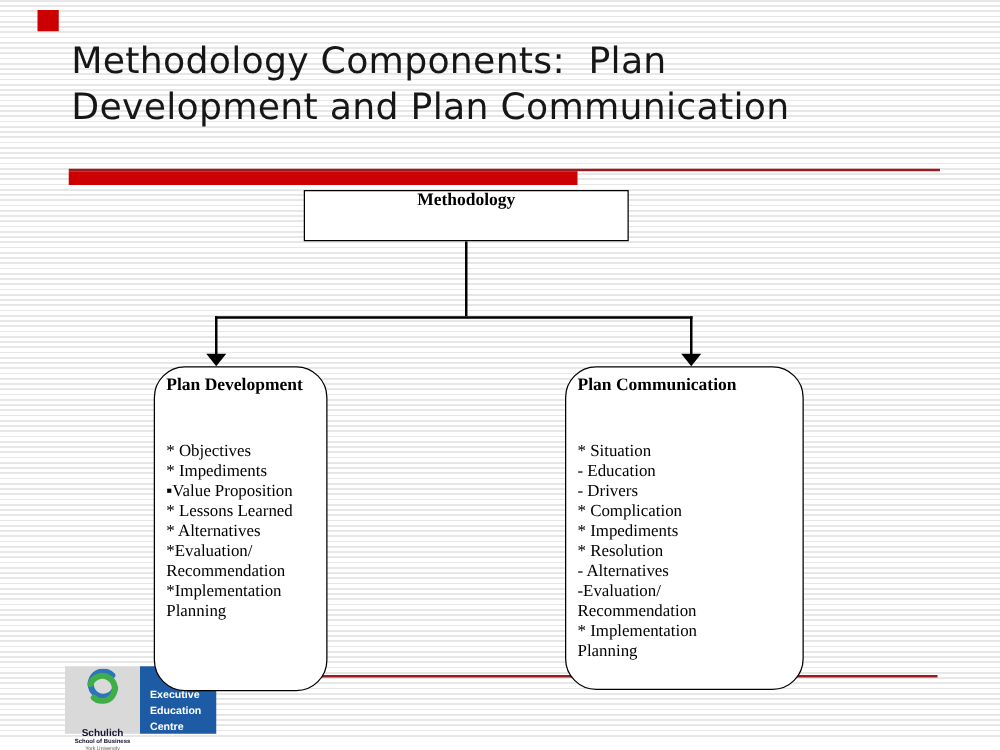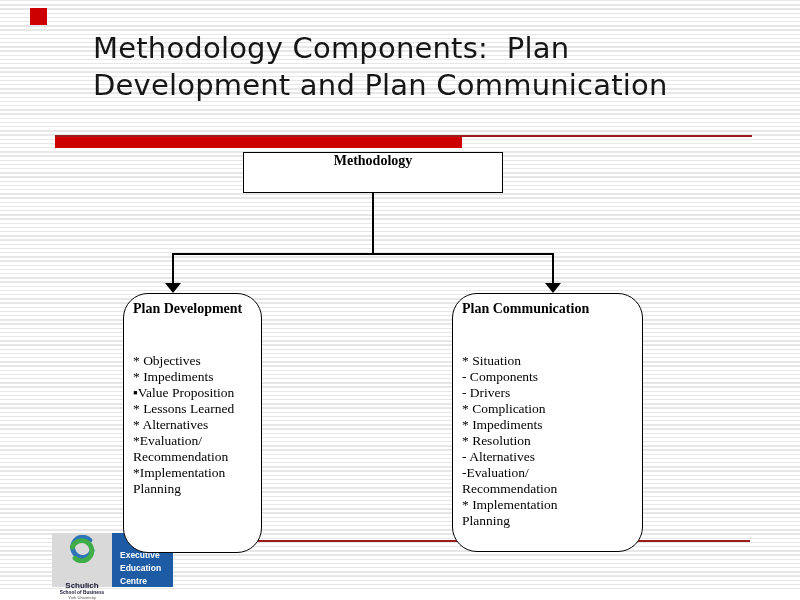--- a/index.html
+++ b/index.html
@@ -8,21 +8,21 @@
     background:repeating-linear-gradient(to bottom,#e7e7e7 0 1.4px,#ffffff 1.4px 4.2px);
     font-family:"Liberation Sans",sans-serif;
   }
   .bottom-white{position:absolute;left:0;top:591px;width:800px;height:9px;background:#fff;}
   .red-square{position:absolute;left:30px;top:8px;width:17px;height:17px;background:#cc0000;}
   .slide-title{
     position:absolute;left:57px;top:30px;width:700px;
     font-family:"DejaVu Sans",sans-serif;font-size:29px;line-height:37px;
     color:#161616;letter-spacing:0.2px;
   }
-  .slide-title .t-line{white-space:pre;margin-left:36px;}
+  .slide-title .t-line{white-space:pre;}
   .rule-top{position:absolute;left:55px;top:135px;width:697px;height:2px;background:#9b1b1e;}
   .red-bar{position:absolute;left:55px;top:137px;width:407px;height:11px;background:#cc0000;}
 
   .node{position:absolute;background:#fff;border:1.5px solid #000;box-sizing:border-box;z-index:2;}
   .root-node{
     left:243px;top:152px;width:260px;height:41px;
     display:flex;align-items:flex-start;justify-content:center;
     font-family:"Liberation Serif",serif;font-weight:bold;font-size:14px;color:#000;
   }
   .cline{position:absolute;background:#000;z-index:1;}
@@ -94,21 +94,21 @@
         <div>Recommendation</div>
         <div>*Implementation</div>
         <div>Planning</div>
       </div>
   </div>
 
   <div class="node content-box right-box">
     <div class="box-title">Plan Communication</div>
     <div class="box-lines">
         <div>* Situation</div>
-        <div>- Components</div>
+        <div>- Education</div>
         <div>- Drivers</div>
         <div>* Complication</div>
         <div>* Impediments</div>
         <div>* Resolution</div>
         <div>- Alternatives</div>
         <div>-Evaluation/</div>
         <div>Recommendation</div>
         <div>* Implementation</div>
         <div>Planning</div>
       </div>

